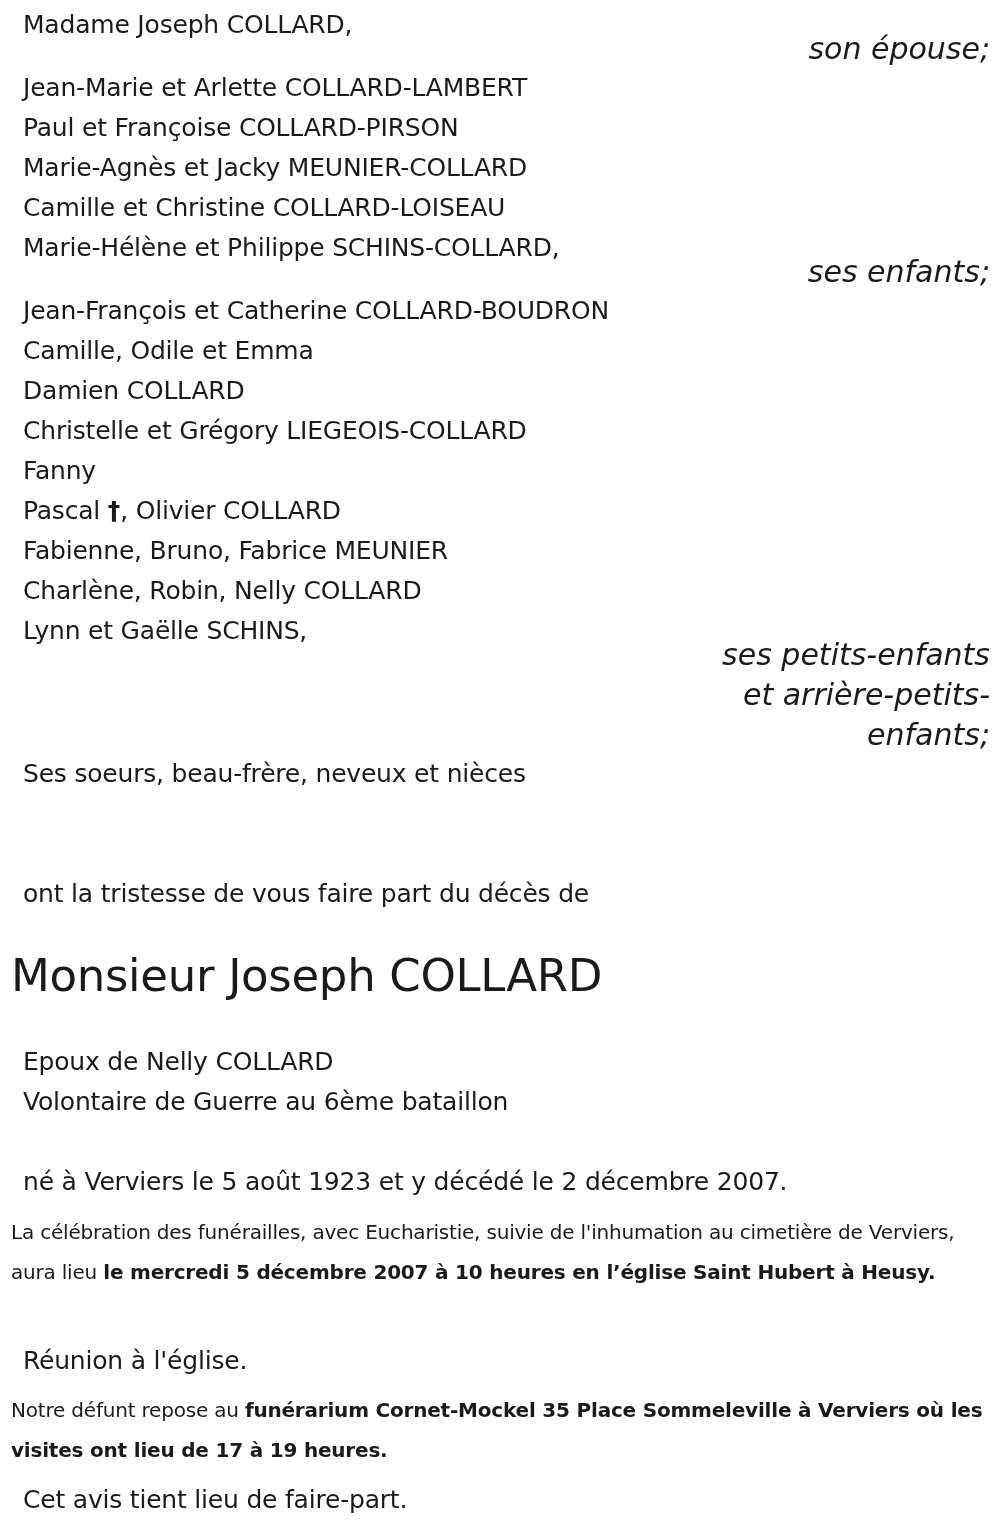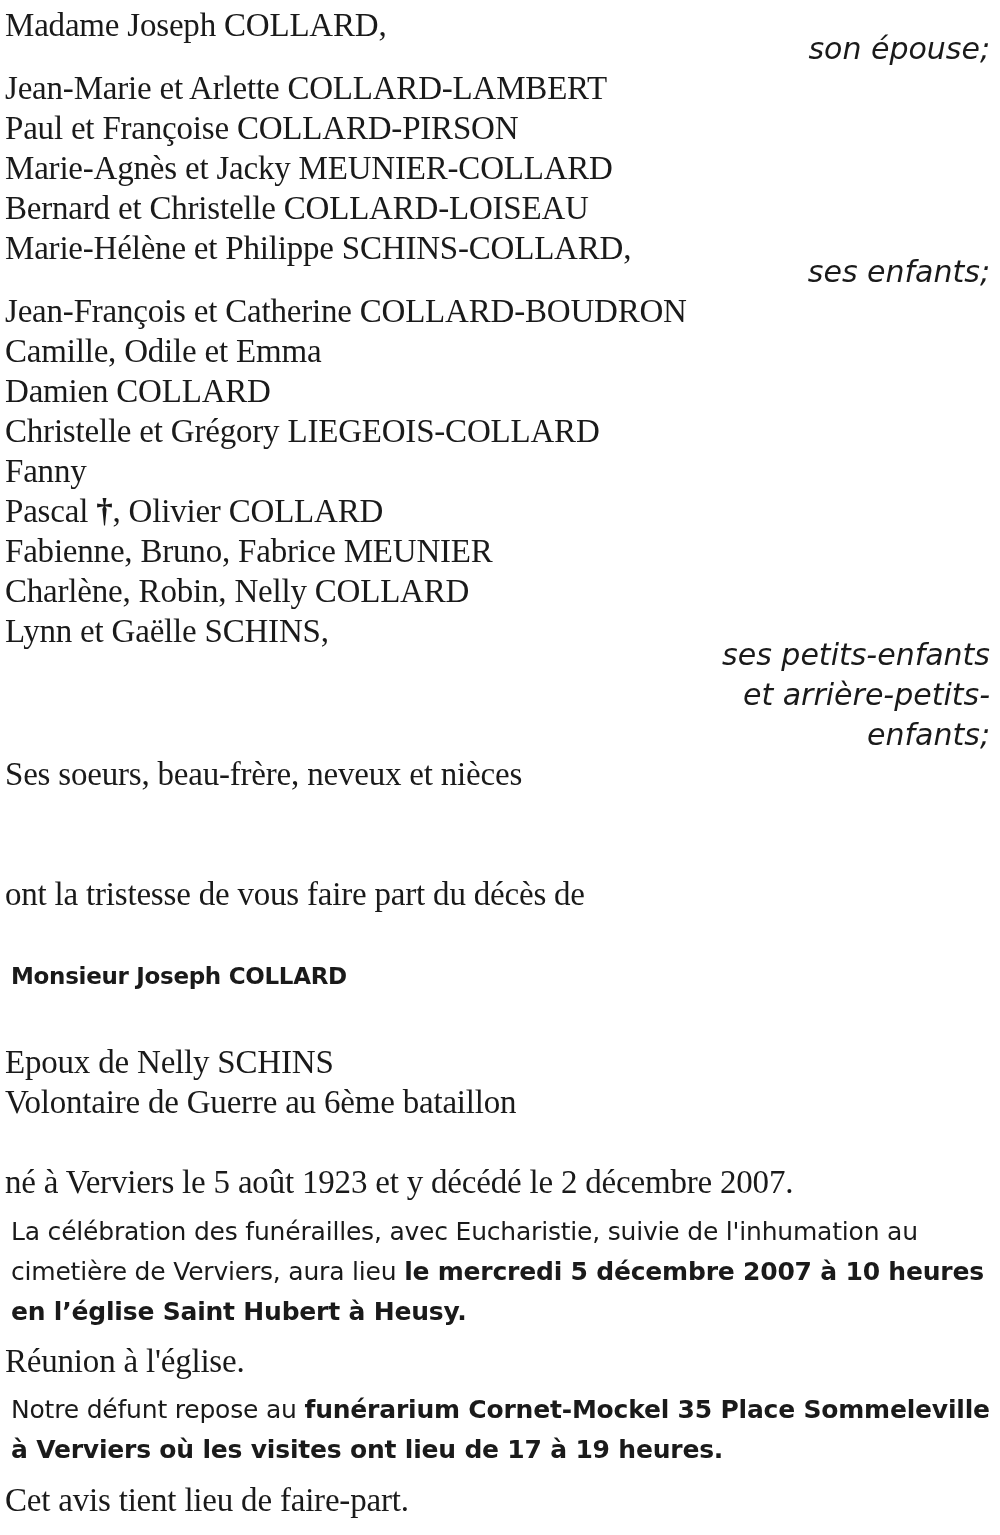--- a/index.html
+++ b/index.html
@@ -8,69 +8,68 @@
     height: 1535px;
     overflow: hidden;
     font-family: "DejaVu Sans", "Liberation Sans", sans-serif;
     color: #1a1a1a;
     font-size: 25px;
     position: relative;
   }
   .page { position: absolute; left: 0; top: 0; width: 1000px; height: 1535px; }
   .line {
     position: absolute;
-    left: 5px;
+    left: 23px;
     white-space: nowrap;
-    font-size: 33px;
+    font-size: 25px;
     line-height: 32px;
     letter-spacing: -0.2px;
-    font-family: Liberation Serif, serif;
   }
   .right {
     position: absolute;
     right: 10px;
     white-space: nowrap;
     font-style: italic;
     font-size: 30px;
     line-height: 32px;
     text-align: right;
   }
   .heading {
     position: absolute;
     left: 11px;
     top: 954px;
-    font-size: 23px;
+    font-size: 45px;
     line-height: 44px;
-    font-weight: bold;
+    font-weight: normal;
     white-space: nowrap;
     letter-spacing: -0.3px;
   }
   .para {
     position: absolute;
     left: 11px;
     width: 980px;
-    font-size: 25px;
+    font-size: 20px;
     line-height: 40px;
     letter-spacing: -0.2px;
   }
   b { font-weight: bold; }
   .cross { font-weight: bold; }
 </style>
 </head>
 <body>
 
 <div class="page">
 
   <div class="line" style="top:9px;">Madame Joseph COLLARD,</div>
   <div class="right" style="top:33px;">son épouse;</div>
 
   <div class="line" style="top:72px;">Jean-Marie et Arlette COLLARD-LAMBERT</div>
   <div class="line" style="top:112px;">Paul et Françoise COLLARD-PIRSON</div>
   <div class="line" style="top:152px;">Marie-Agnès et Jacky MEUNIER-COLLARD</div>
-  <div class="line" style="top:192px;">Bernard et Christelle COLLARD-LOISEAU</div>
+  <div class="line" style="top:192px;">Camille et Christine COLLARD-LOISEAU</div>
   <div class="line" style="top:232px;">Marie-Hélène et Philippe SCHINS-COLLARD,</div>
   <div class="right" style="top:256px;">ses enfants;</div>
 
   <div class="line" style="top:295px;">Jean-François et Catherine COLLARD-BOUDRON</div>
   <div class="line" style="top:335px;">Camille, Odile et Emma</div>
   <div class="line" style="top:375px;">Damien COLLARD</div>
   <div class="line" style="top:415px;">Christelle et Grégory LIEGEOIS-COLLARD</div>
   <div class="line" style="top:455px;">Fanny</div>
   <div class="line" style="top:495px;">
     <span>Pascal</span>
@@ -82,21 +81,21 @@
   <div class="right" style="top:639px;">ses petits-enfants</div>
   <div class="right" style="top:679px;">et arrière-petits-</div>
   <div class="right" style="top:719px;">enfants;</div>
 
   <div class="line" style="top:758px;">Ses soeurs, beau-frère, neveux et nièces</div>
 
   <div class="line" style="top:878px;">ont la tristesse de vous faire part du décès de</div>
 
   <div class="heading">Monsieur Joseph COLLARD</div>
 
-  <div class="line" style="top:1046px;">Epoux de Nelly SCHINS</div>
+  <div class="line" style="top:1046px;">Epoux de Nelly COLLARD</div>
   <div class="line" style="top:1086px;">Volontaire de Guerre au 6ème bataillon</div>
 
   <div class="line" style="top:1166px;">né à Verviers le 5 août 1923 et y décédé le 2 décembre 2007.</div>
 
   <div class="para" style="top:1212px;">
     <span>La célébration des funérailles, avec Eucharistie, suivie de l'inhumation au cimetière de Verviers, aura lieu </span><b>le mercredi 5 décembre 2007 à 10 heures en l’église Saint Hubert à Heusy.</b>
   </div>
 
   <div class="line" style="top:1345px;">Réunion à l'église.</div>
 

